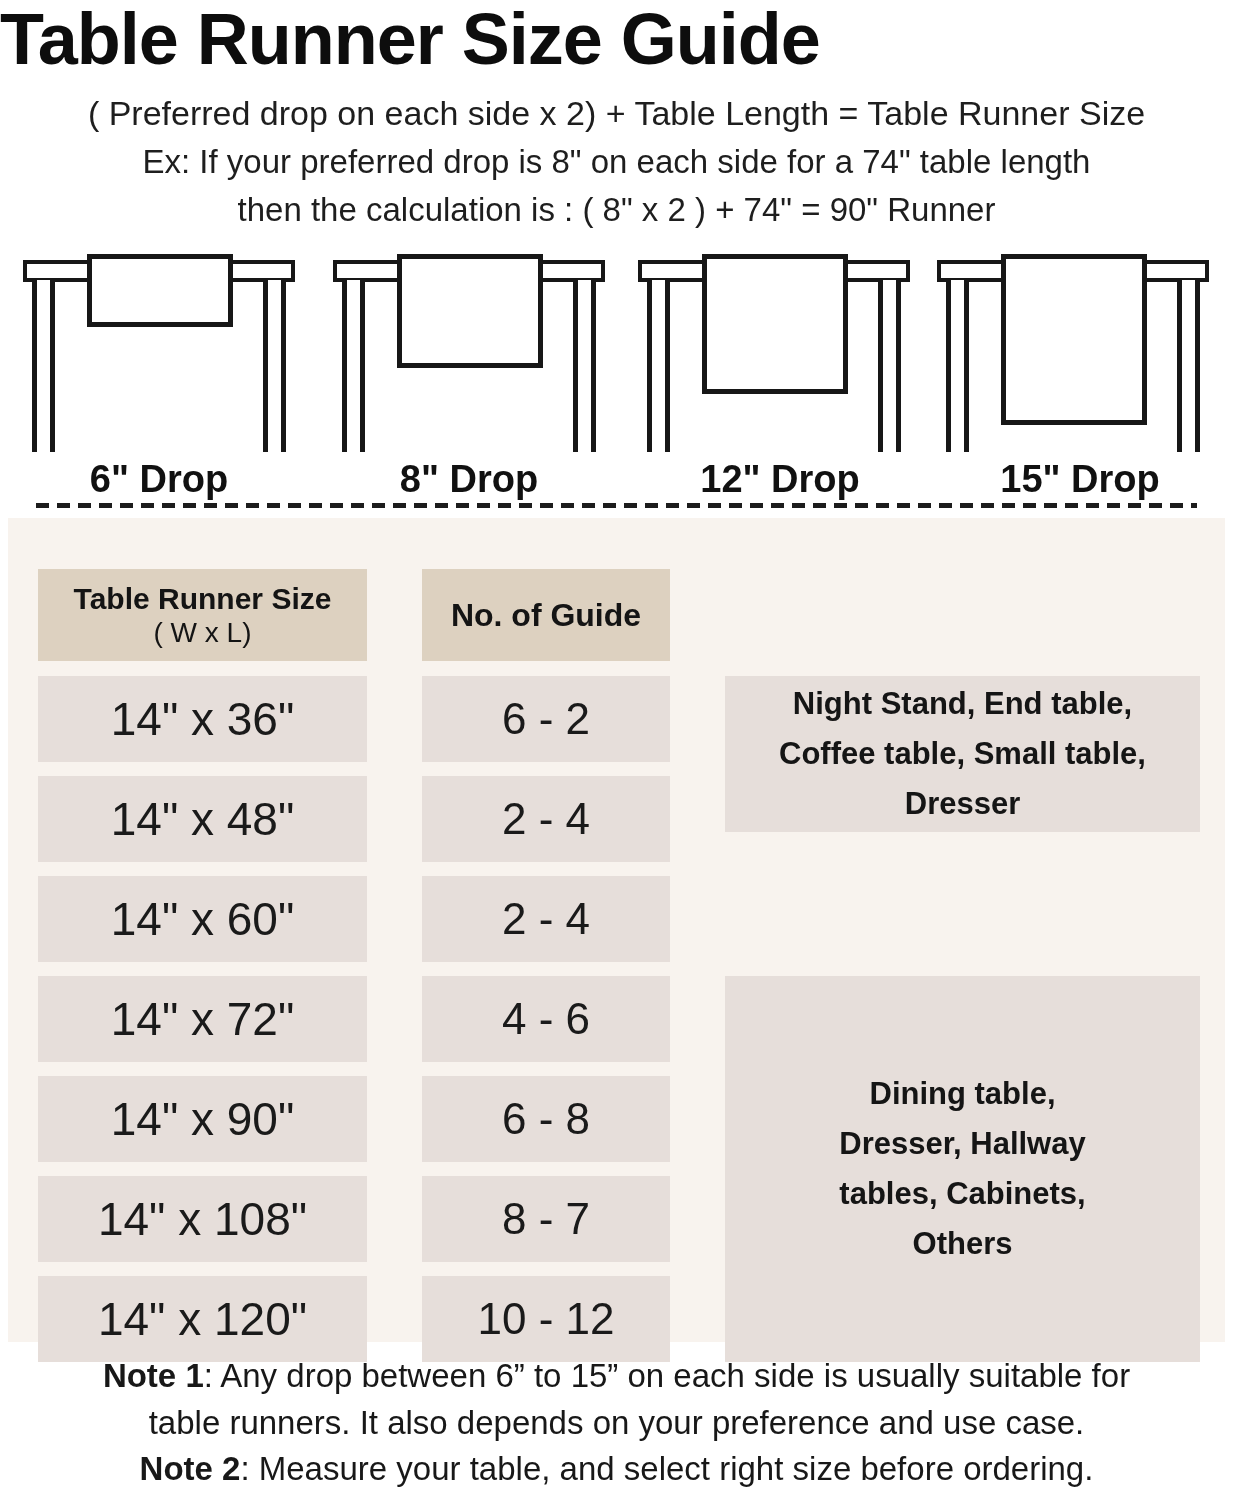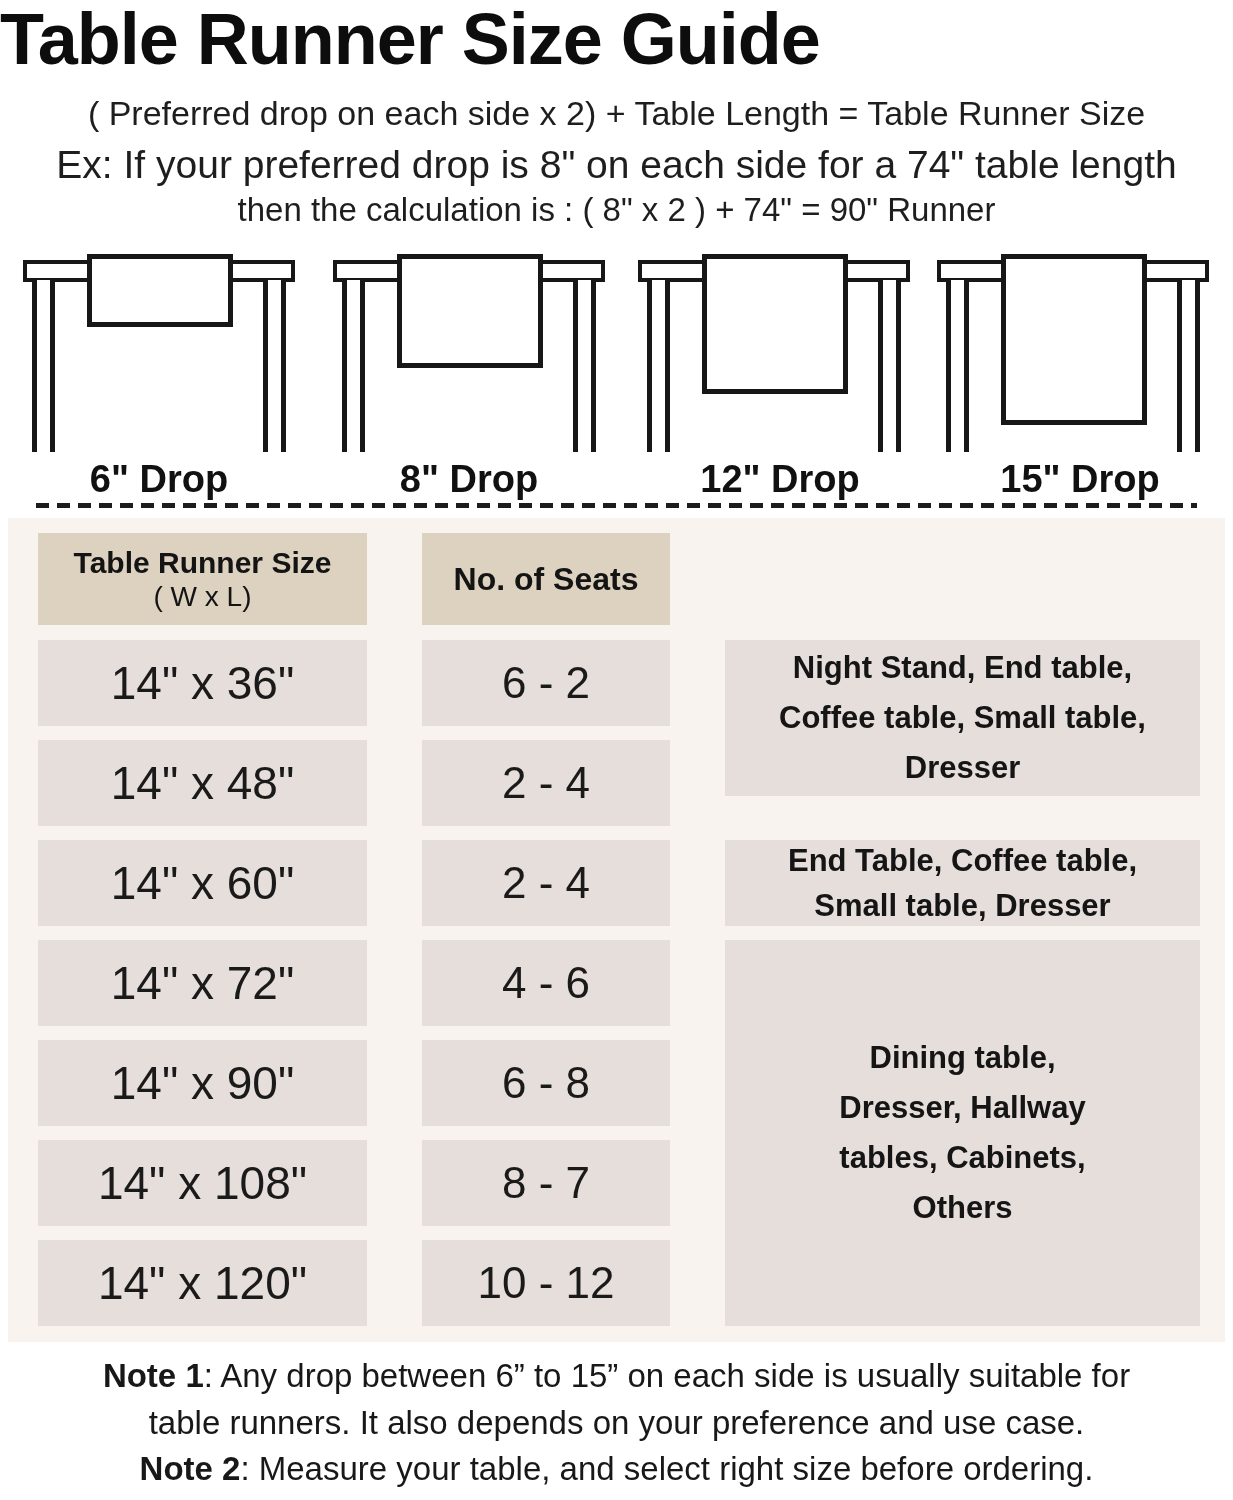--- a/index.html
+++ b/index.html
@@ -25,21 +25,21 @@
     position:absolute;top:0;left:0;width:100%;
     text-align:left;
     font-size:72px;line-height:78px;font-weight:700;
     letter-spacing:-1px;color:#0d0d0d;
   }
   .sub{
     position:absolute;left:0;width:100%;
     text-align:center;font-weight:400;color:#1e1e1e;
   }
   .formula{top:94px;font-size:34px;}
-  .ex1{top:143px;font-size:39px;}
+  .ex1{top:143px;font-size:33px;}
   .ex2{top:191px;font-size:33px;}
 
   
   .diagram{position:absolute;top:245px;width:272px;height:215px;}
   .d1{left:23px;}  .d2{left:333px;}  .d3{left:638px;}  .d4{left:937px;}
   .tabletop{
     position:absolute;left:0;top:15px;width:272px;height:22px;
     background:#fff;border:4px solid #171717;
   }
   .leg{
@@ -71,20 +71,21 @@
   
   .section-bg{
     position:absolute;top:518px;left:8px;width:1217px;height:824px;
     background:var(--section-bg,#f8f3ee);
   }
   .cell{
     position:absolute;
     display:flex;align-items:center;justify-content:center;
     flex-direction:column;text-align:center;
     background:var(--data-cell-bg,#e6deda);
+    margin-top:36px;
   }
   .head{background:var(--header-cell-bg,#ddd1c0);top:533px;height:92px;}
   .col1{left:38px;width:329px;}
   .col2{left:422px;width:248px;}
   .col3{left:725px;width:475px;}
   .h1{font-size:30px;font-weight:700;line-height:36px;}
   .h2{font-size:28px;font-weight:400;line-height:32px;}
   .headbig{font-size:32px;font-weight:700;}
   .r1{top:640px;height:86px;} .r2{top:740px;height:86px;}
   .r3{top:840px;height:86px;} .r4{top:940px;height:86px;}
@@ -151,21 +152,21 @@
 
   <div class="dashline"></div>
 
   <div class="section-bg"></div>
 
   <div class="cell head col1">
     <div class="h1">Table Runner Size</div>
     <div class="h2">( W x L)</div>
   </div>
   <div class="cell head col2">
-    <div class="headbig">No. of Seats</div>
+    <div class="headbig">No. of Guide</div>
   </div>
 
   <div class="cell col1 r1">
       <span class="sizeval">14" x 36"</span>
     </div>
   <div class="cell col2 r1">
       <span class="seatval">6 - 2</span>
     </div>
 
   <div class="cell col1 r2">
@@ -205,23 +206,20 @@
 
   <div class="cell col1 r7">
       <span class="sizeval">14" x 120"</span>
     </div>
   <div class="cell col2 r7">
       <span class="seatval">10 - 12</span>
     </div>
 
   <div class="cell col3 t1">
     <span class="types">Night Stand, End table, Coffee table, Small table, Dresser</span>
-  </div>
-  <div class="cell col3 t2">
-    <span class="types">End Table, Coffee table, Small table, Dresser</span>
   </div>
   <div class="cell col3 t3">
     <span class="types">Dining table, Dresser, Hallway tables, Cabinets, Others</span>
   </div>
 
   <div class="note n1"><b>Note 1</b><span>: Any drop between 6” to 15” on each side is usually suitable for</span></div>
   <div class="note n2"><span>table runners. It also depends on your preference and use case.</span></div>
   <div class="note n3"><b>Note 2</b><span>: Measure your table, and select right size before ordering.</span></div>
 
 </div>

